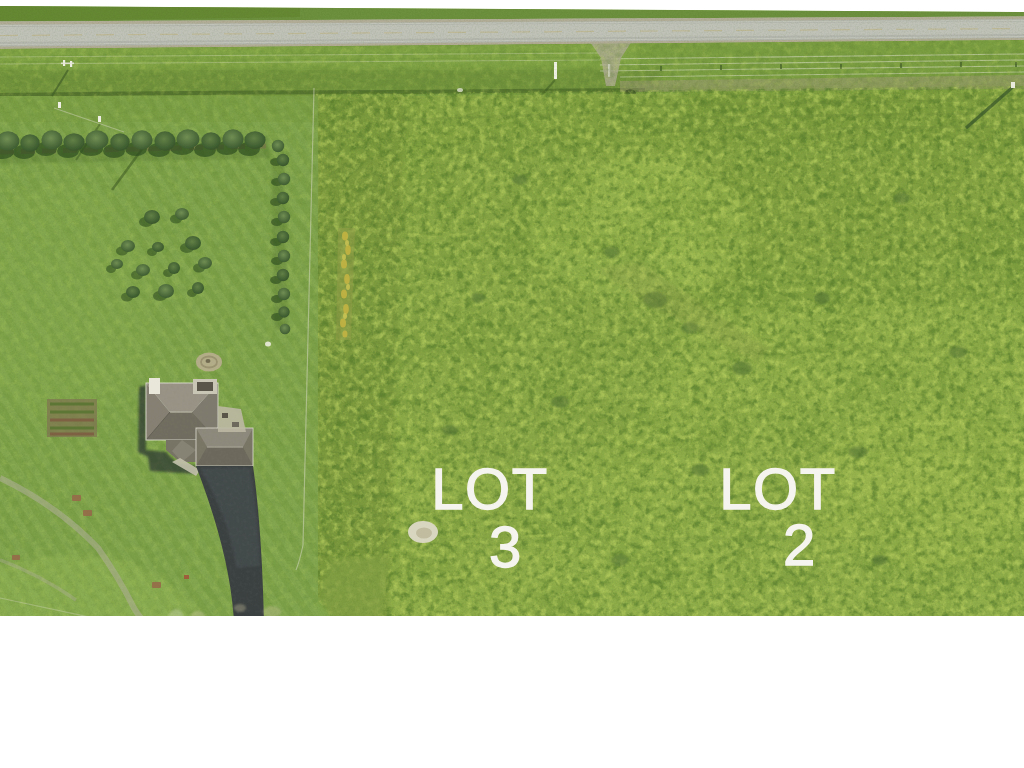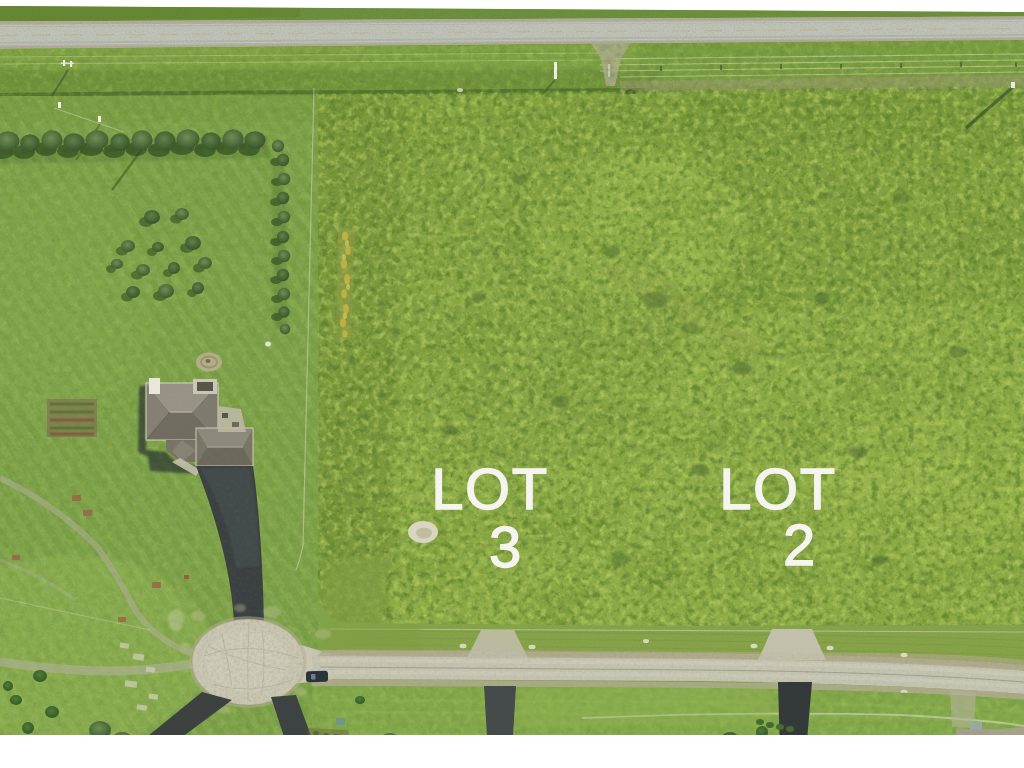--- a/index.html
+++ b/index.html
@@ -1,16 +1,16 @@
 <!DOCTYPE html>
 <html><head>
 <meta charset="utf-8">
 <style>
   html,body{margin:0;padding:0;background:#ffffff;}
-  .wrap{width:1024px;height:735px;position:relative;overflow:hidden;background:#fdba74;}
+  .wrap{width:1024px;height:616px;position:relative;overflow:hidden;background:#fdba74;}
   svg{display:block;}
   text{font-family:"Liberation Sans",sans-serif;}
 </style>
 </head>
 <body>
 <div class="wrap">
 <svg width="1024" height="768" viewBox="0 0 1024 768">
 <defs>
   <clipPath id="photo">
           <polygon points="0,6 1024,12 1024,752 0,752"></polygon>

